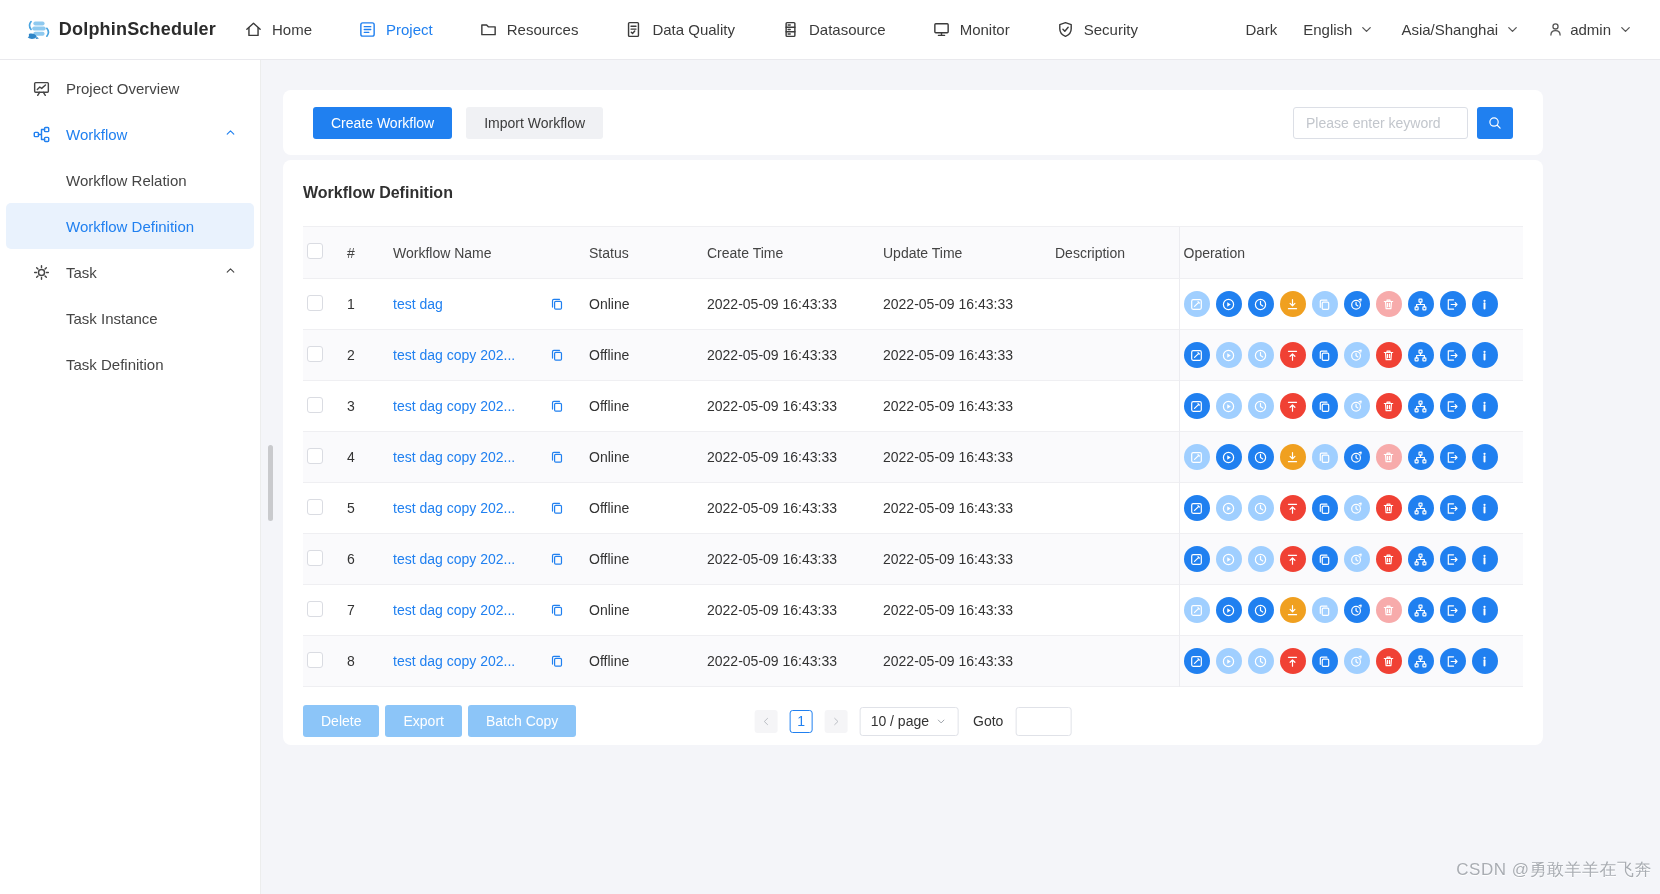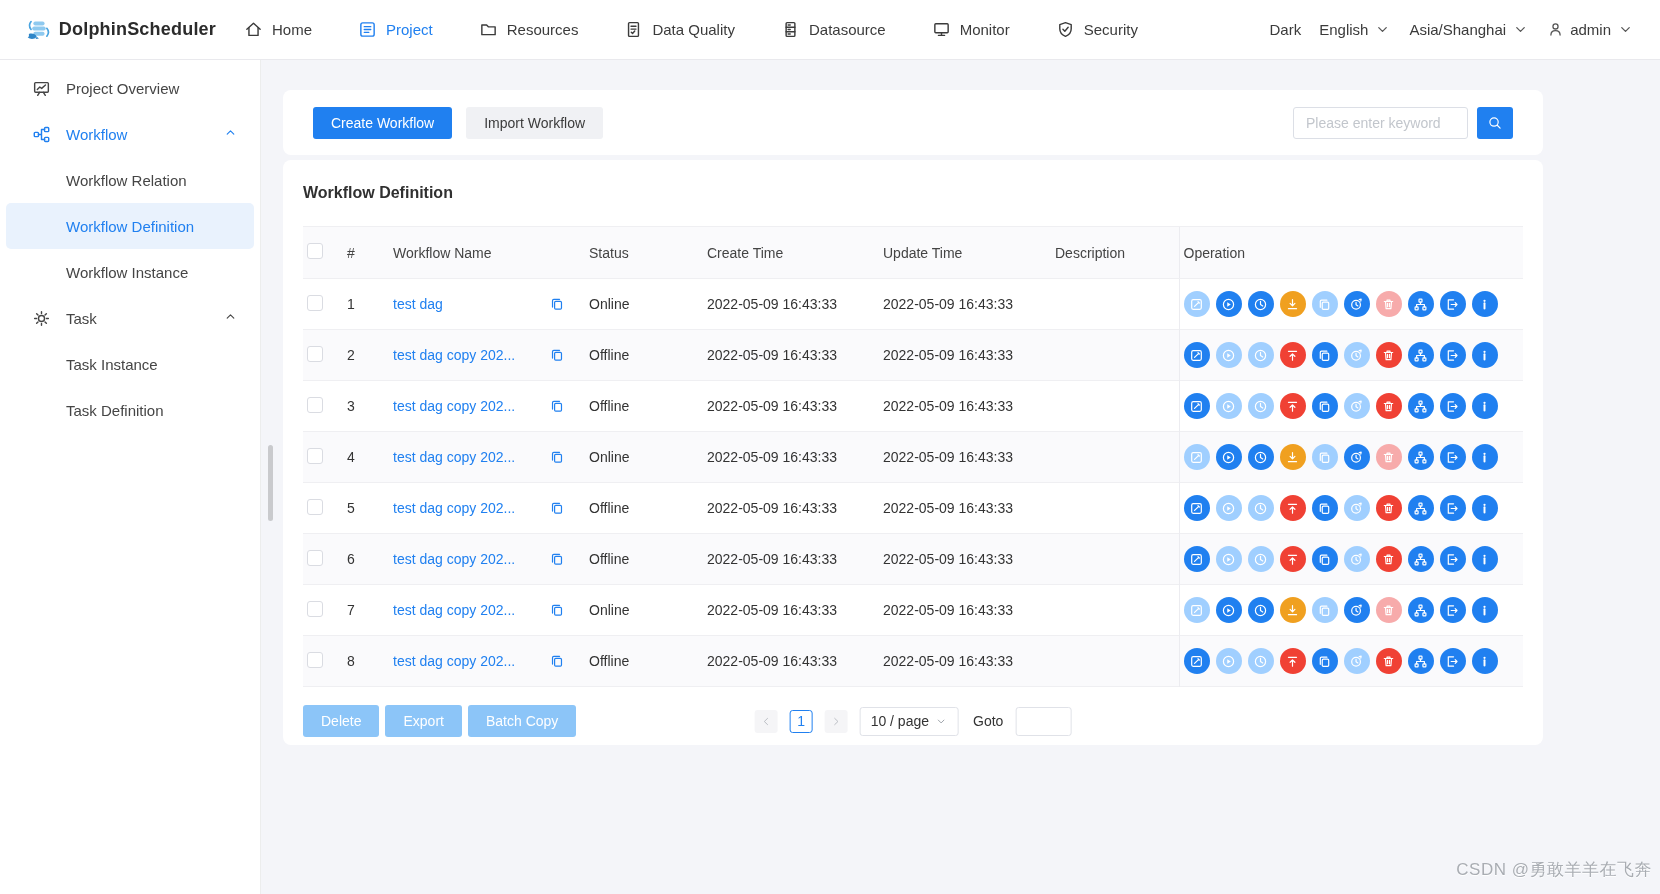--- a/index.html
+++ b/index.html
@@ -10,21 +10,21 @@
 
   
   .navbar { position:fixed; top:0; left:0; width:1660px; height:60px; background:#fff;
             border-bottom:1px solid #e9e9ed; display:flex; align-items:center; padding:12px 26px; z-index:20; }
   .brand { display:flex; align-items:center; gap:8px; width:190px; cursor:pointer; }
   .brand-text { font-size:18px; font-weight:700; color:#2b2b2b; letter-spacing:.2px; }
   .nav-menu { display:flex; align-items:center; gap:46px; margin-left:28px;justify-content:space-between; }
   .nav-item { display:flex; align-items:center; gap:9px; font-size:15px; color:#3b3b3b; cursor:pointer; white-space:nowrap; }
   .nav-item svg { width:19px; height:19px; }
   .nav-item.active { color:#2080f0; }
-  .nav-right { margin-left:auto; display:flex; align-items:center; gap:18px; font-size:15px; }
+  .nav-right { margin-left:auto; display:flex; align-items:center; gap:26px; font-size:15px; }
   .nav-right .chunk { display:flex; align-items:center; gap:6px; cursor:pointer; }
   .nav-right svg { width:17px; height:17px; color:#555; }
 
   
   .sidebar { position:fixed; top:60px; left:0; bottom:0; width:261px; background:#fff;
              border-right:1px solid #eceded; padding:5px 6px; z-index:10; }
   .side-item { height:46px; display:flex; align-items:center; padding:0 16px 0 26px;
                border-radius:5px; font-size:15px; color:#454545; cursor:pointer; }
   .side-item svg { width:19px; height:19px; margin-right:15px; }
   .side-item .chev { margin-left:auto; }
@@ -208,23 +208,20 @@
       <span>Workflow</span>
       <span class="chev"><svg class="ic" viewBox="0 0 20 20">
           <path d="M5.6 12.2 L10 7.8 L14.4 12.2"></path>
         </svg></span>
     </div>
     <div class="side-item side-sub">
       <span>Workflow Relation</span>
     </div>
     <div class="side-item side-sub active">
       <span>Workflow Definition</span>
-    </div>
-    <div class="side-item side-sub">
-      <span>Workflow Instance</span>
     </div>
     <div class="side-item">
       <svg class="ic" viewBox="0 0 20 20">
         <circle cx="10" cy="10" r="3.2"></circle>
         <path d="M10 2.8 V4.8 M10 15.2 V17.2 M2.8 10 H4.8 M15.2 10 H17.2 M4.9 4.9 L6.3 6.3 M13.7 13.7 L15.1 15.1 M4.9 15.1 L6.3 13.7 M13.7 6.3 L15.1 4.9"></path>
       </svg>
       <span>Task</span>
       <span class="chev"><svg class="ic" viewBox="0 0 20 20">
           <path d="M5.6 12.2 L10 7.8 L14.4 12.2"></path>
         </svg></span>

